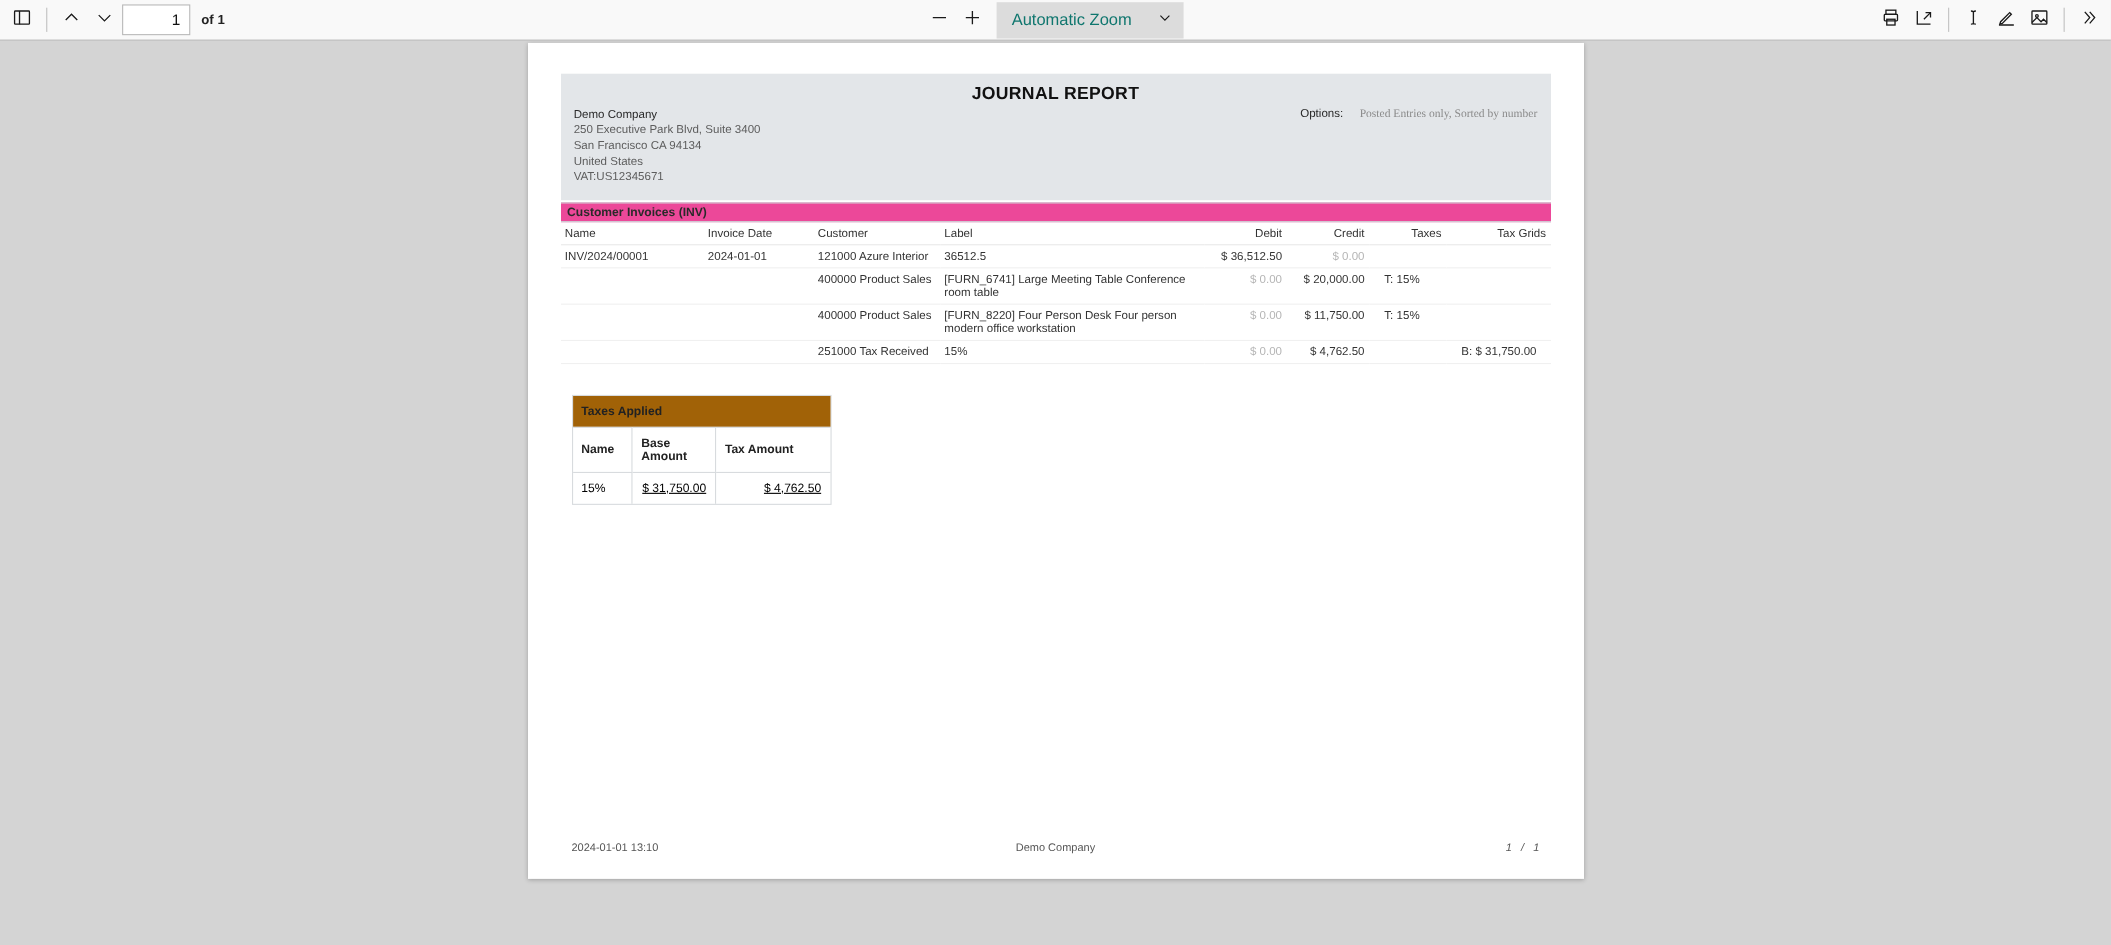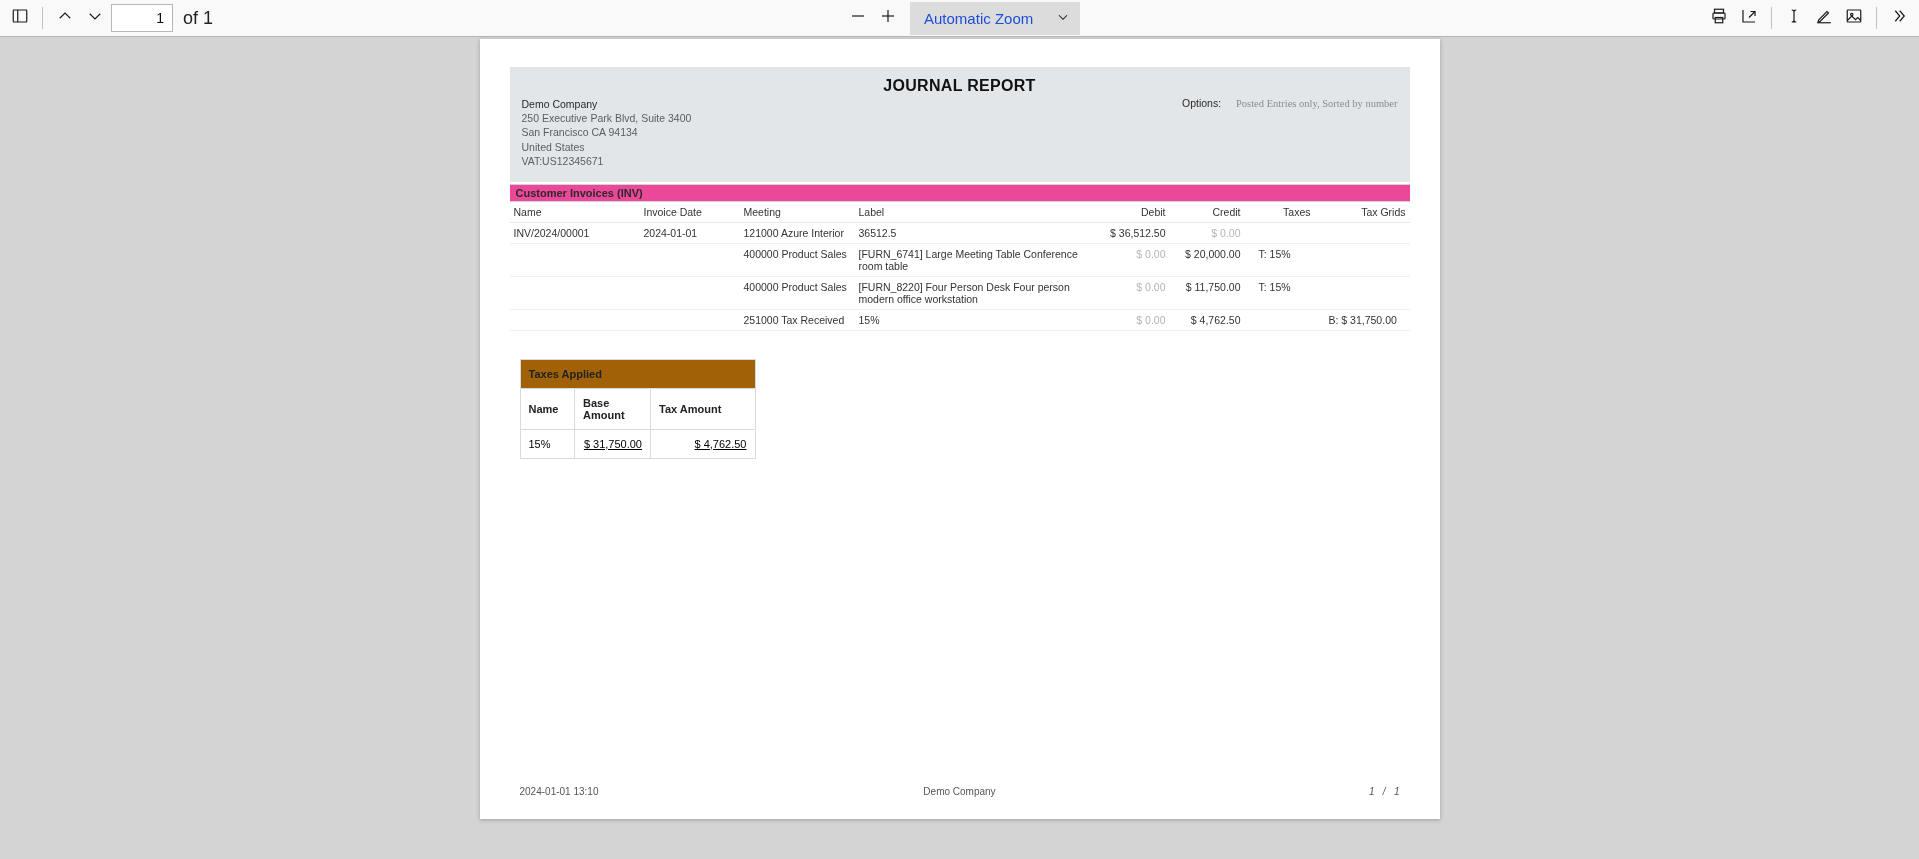--- a/index.html
+++ b/index.html
@@ -43,48 +43,49 @@
   .page-input {
     width: 62px; height: 28px;
     border: 1px solid #b8b8b8;
     background: #fff;
     text-align: right;
     padding: 0 8px;
     font-size: 14px;
     color: #111;
   }
   .page-of {
-    font-size: 18px;
+    font-size: 12px;
     color: #222;
     margin: 0 6px 0 8px;
+    font-weight: bold;
   }
   .zoom-select-wrap {
     display: flex;
     align-items: center;
     height: 33px;
     background: #dcdcdc;
     padding: 0 10px 0 14px;
     min-width: 170px;
     justify-content: space-between;
     margin-left: 6px;
     cursor: pointer;
   }
   .zoom-select-wrap span {
     font-size: 15px;
-    color: #1d4ed8;
+    color: #0f766e;
   }
   .zoom-select-wrap svg { width: 14px; height: 14px; stroke:#1a1a1a; fill:none; stroke-width:1.8; }
 
   
   .viewport {
     height: calc(100% - 37px);
     overflow: auto;
     display: flex;
     justify-content: center;
-    padding: 2px 0 40px;
+    padding: 2px 0 60px;
   }
   .page {
     width: 960px;
     min-height: 680px;
     background: #fff;
     box-shadow: 0 1px 4px rgba(0,0,0,.25);
     position: relative;
     padding: 0 0 20px;
   }
 
@@ -352,21 +353,21 @@
         <col>
         <col style="width:75px">
         <col style="width:75px">
         <col style="width:70px">
         <col style="width:95px">
       </colgroup>
       <thead>
         <tr>
           <th class="indent">Name</th>
           <th>Invoice Date</th>
-          <th>Meeting</th>
+          <th>Customer</th>
           <th>Label</th>
           <th class="r">Debit</th>
           <th class="r">Credit</th>
           <th class="r">Taxes</th>
           <th class="r">Tax Grids</th>
         </tr>
       </thead>
       <tbody>
         <tr>
           <td class="indent">INV/2024/00001</td>

